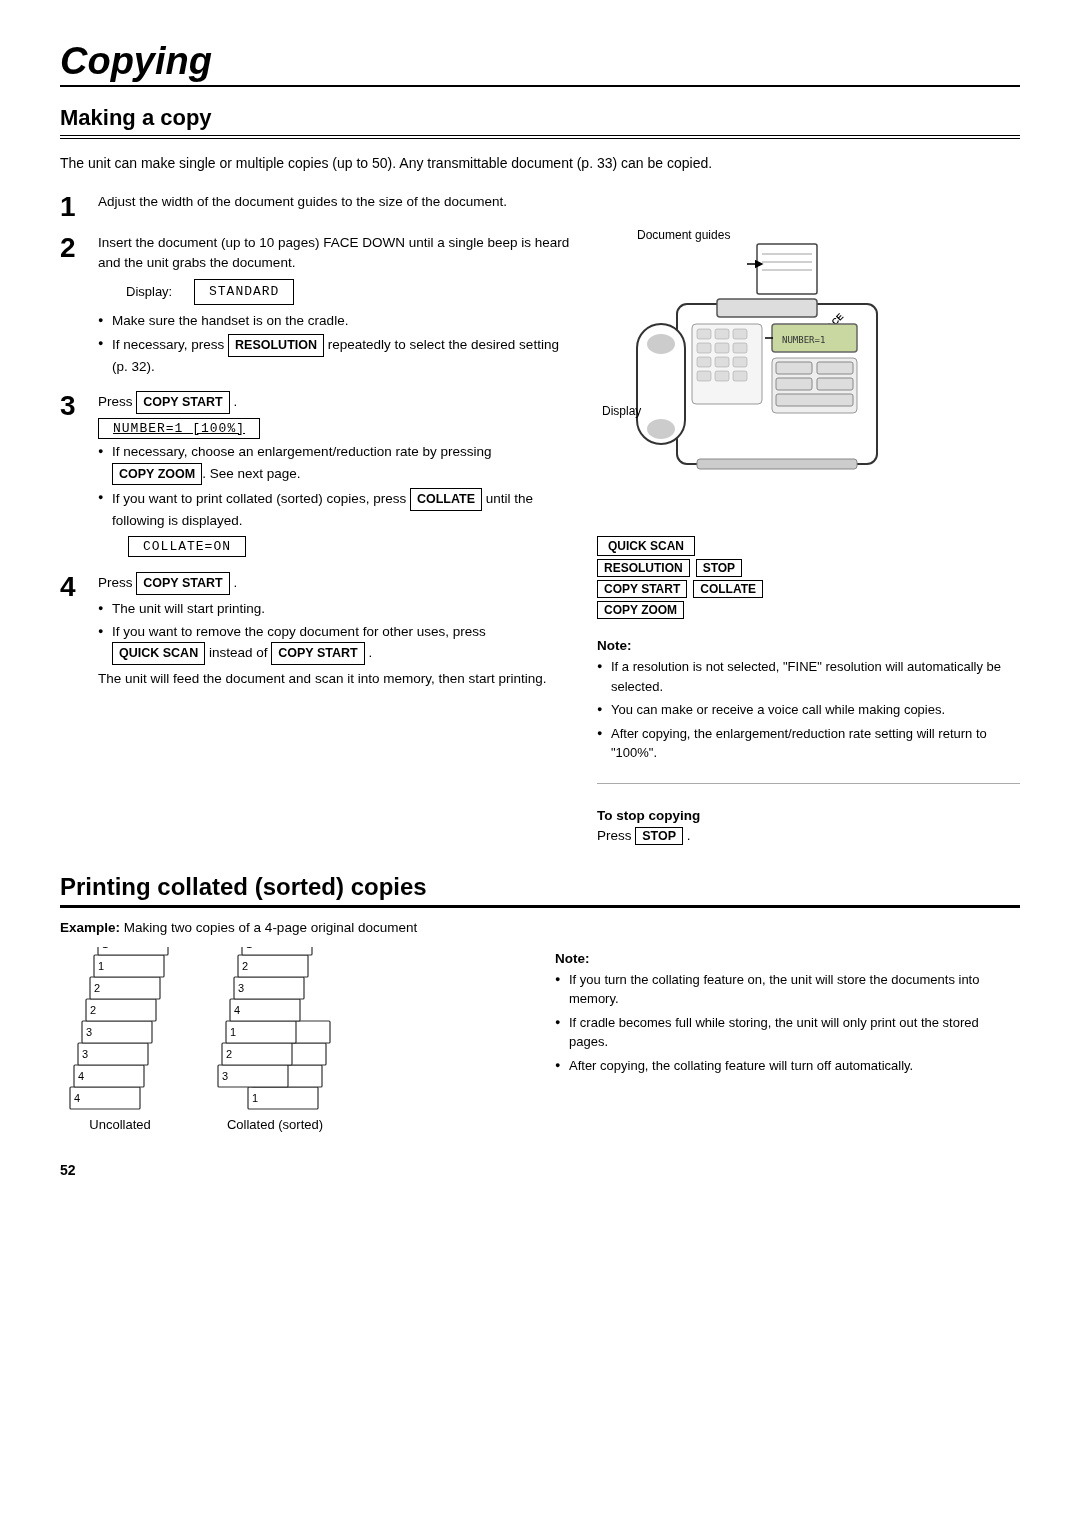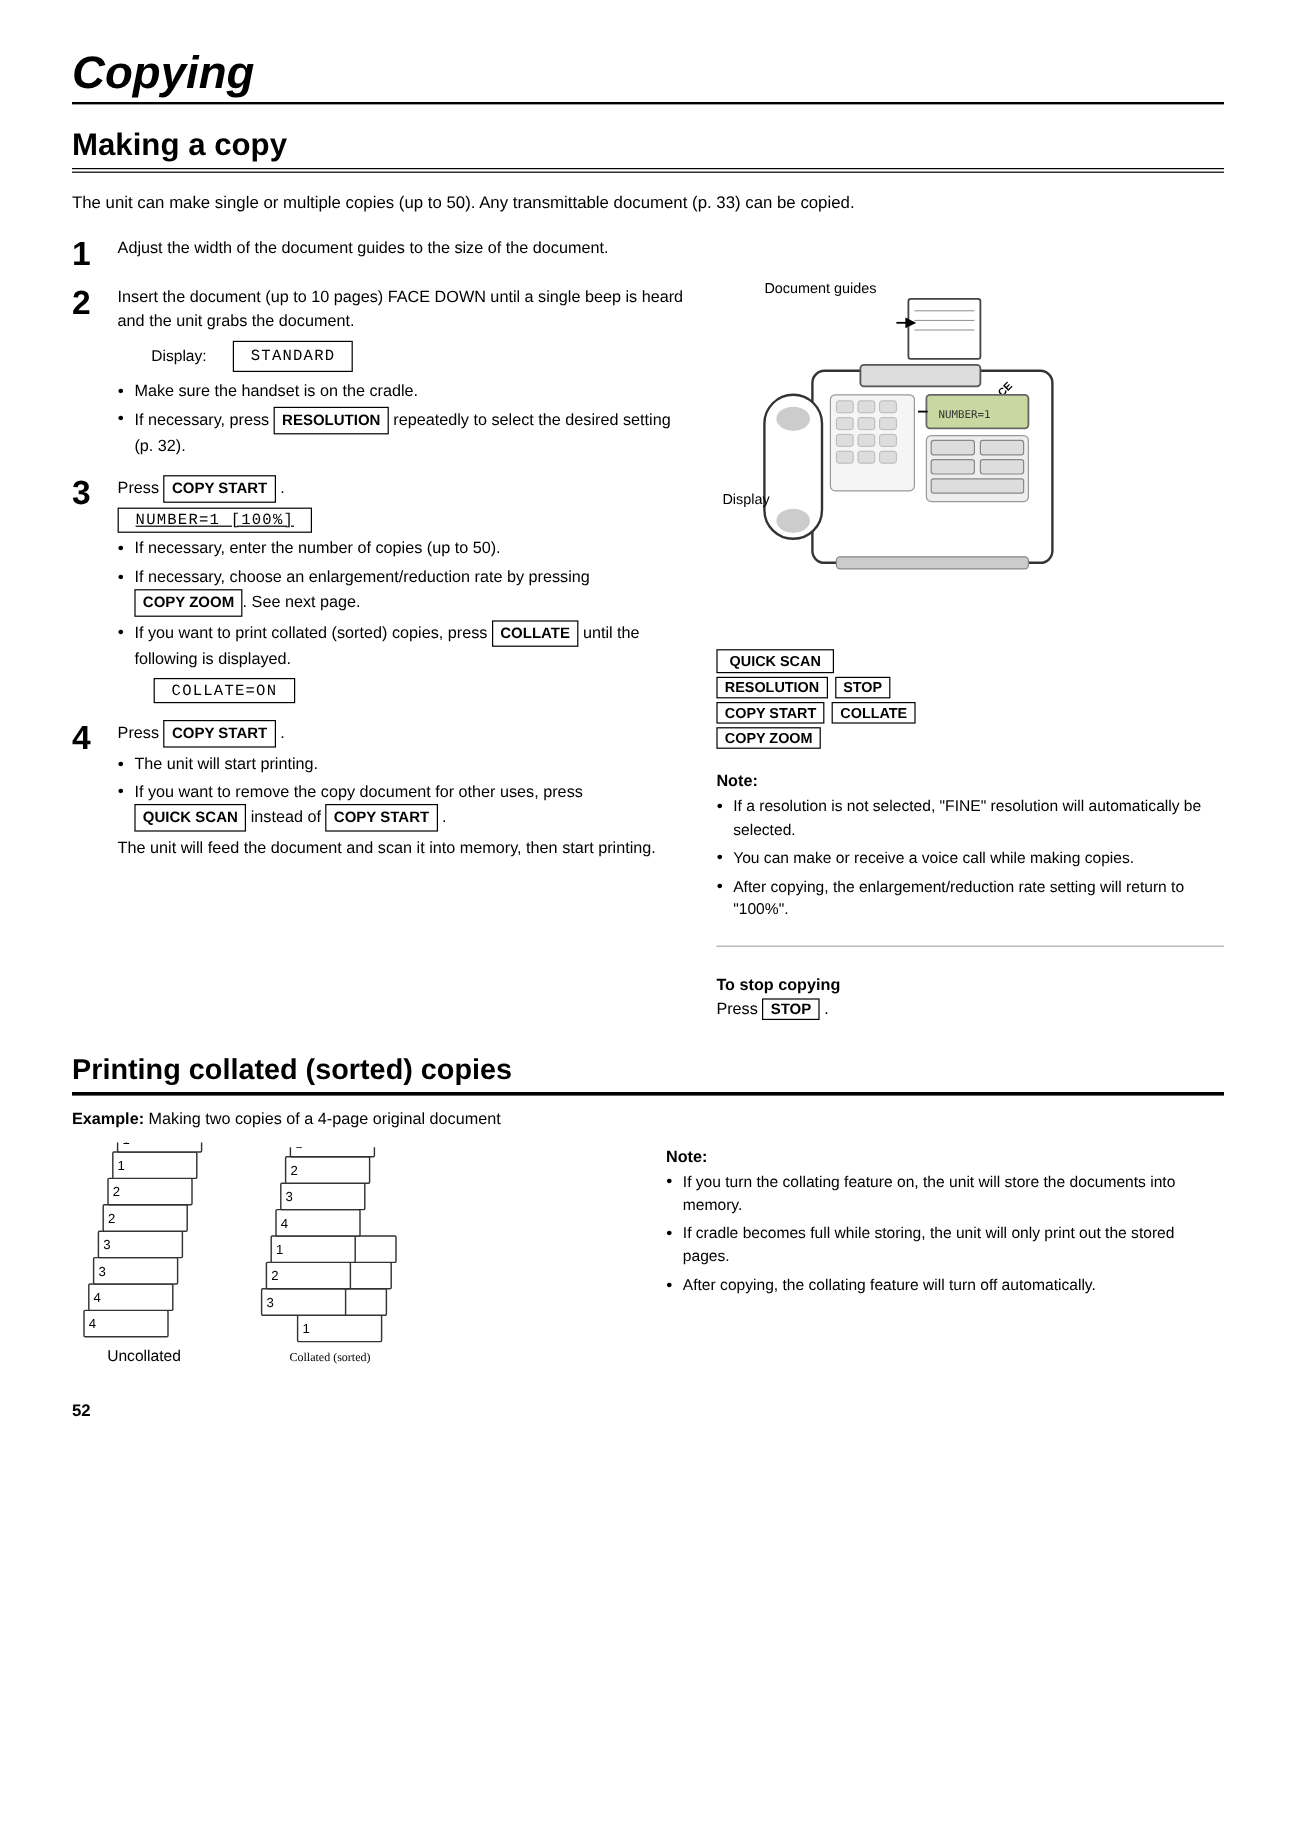--- a/index.html
+++ b/index.html
@@ -155,21 +155,21 @@
     }
   </style>
 </head>
 <body>
 
 <div style="margin-bottom:2px;">
   <span style="font-size:38px;font-style:italic;font-weight:bold;">Copying</span>
 </div>
 <hr style="border:none;border-top:2px solid #000;margin-bottom:18px;">
 
-<div style="font-size:26px;font-weight:bold;border-bottom:4px double #000;padding-bottom:4px;margin-bottom:14px;">Making a copy</div>
+<div style="font-size:22px;font-weight:bold;border-bottom:4px double #000;padding-bottom:4px;margin-bottom:14px;">Making a copy</div>
 
 <p class="intro-text">The unit can make single or multiple copies (up to 50). Any transmittable document (p. 33) can be copied.</p>
 
 <div class="content-area">
 
   <div class="left-col">
 
     <div class="step">
       <div class="step-num">1</div>
       <div class="step-content">Adjust the width of the document guides to the size of the document.</div>
@@ -194,21 +194,20 @@
 
     <div class="step">
       <div class="step-num">3</div>
       <div class="step-content">
         <div style="margin-bottom:4px;">Press <span class="btn-inline">COPY START</span> .</div>
 
         <div style="margin: 4px 0 4px 0; text-decoration: underline;">
           <span class="display-box">NUMBER=1  [100%]</span>
         </div>
         <ul class="bullet-list">
-          <li>If necessary, enter the number of copies (up to 50).</li>
           <li>If necessary, choose an enlargement/reduction rate by pressing <span class="btn-inline">COPY ZOOM</span>. See next page.</li>
           <li>If you want to print collated (sorted) copies, press <span class="btn-inline">COLLATE</span> until the following is displayed.</li>
         </ul>
 
         <div style="margin: 5px 0 5px 30px;">
           <span class="display-box">COLLATE=ON</span>
         </div>
       </div>
     </div>
 
@@ -382,21 +381,21 @@
             <text x="24" y="67" font-size="11" fill="#000">4</text>
             <rect x="24" y="30" width="70" height="22" fill="white" stroke="#333" stroke-width="1.2" rx="1"></rect>
             <text x="28" y="45" font-size="11" fill="#000">3</text>
             <rect x="28" y="8" width="70" height="22" fill="white" stroke="#333" stroke-width="1.2" rx="1"></rect>
             <text x="32" y="23" font-size="11" fill="#000">2</text>
             <rect x="32" y="-14" width="70" height="22" fill="white" stroke="#333" stroke-width="1.2" rx="1"></rect>
             <text x="36" y="1" font-size="11" fill="#000">1</text>
             <rect x="36" y="-36" width="70" height="22" fill="white" stroke="#333" stroke-width="1.2" rx="1"></rect>
             <text x="40" y="-21" font-size="11" fill="#000">4</text>
           </svg>
-          <div style="font-size:10px;text-align:left;font-family:Liberation Serif, serif;">Collated (sorted)</div>
+          <div style="font-size:13px;text-align:left;">Collated (sorted)</div>
         </div>
       </div>
     </div>
 
     <div style="flex:1;padding-top:4px;">
       <div class="note-title">Note:</div>
       <ul class="note-list">
         <li>If you turn the collating feature on, the unit will store the documents into memory.</li>
         <li>If cradle becomes full while storing, the unit will only print out the stored pages.</li>
         <li>After copying, the collating feature will turn off automatically.</li>

